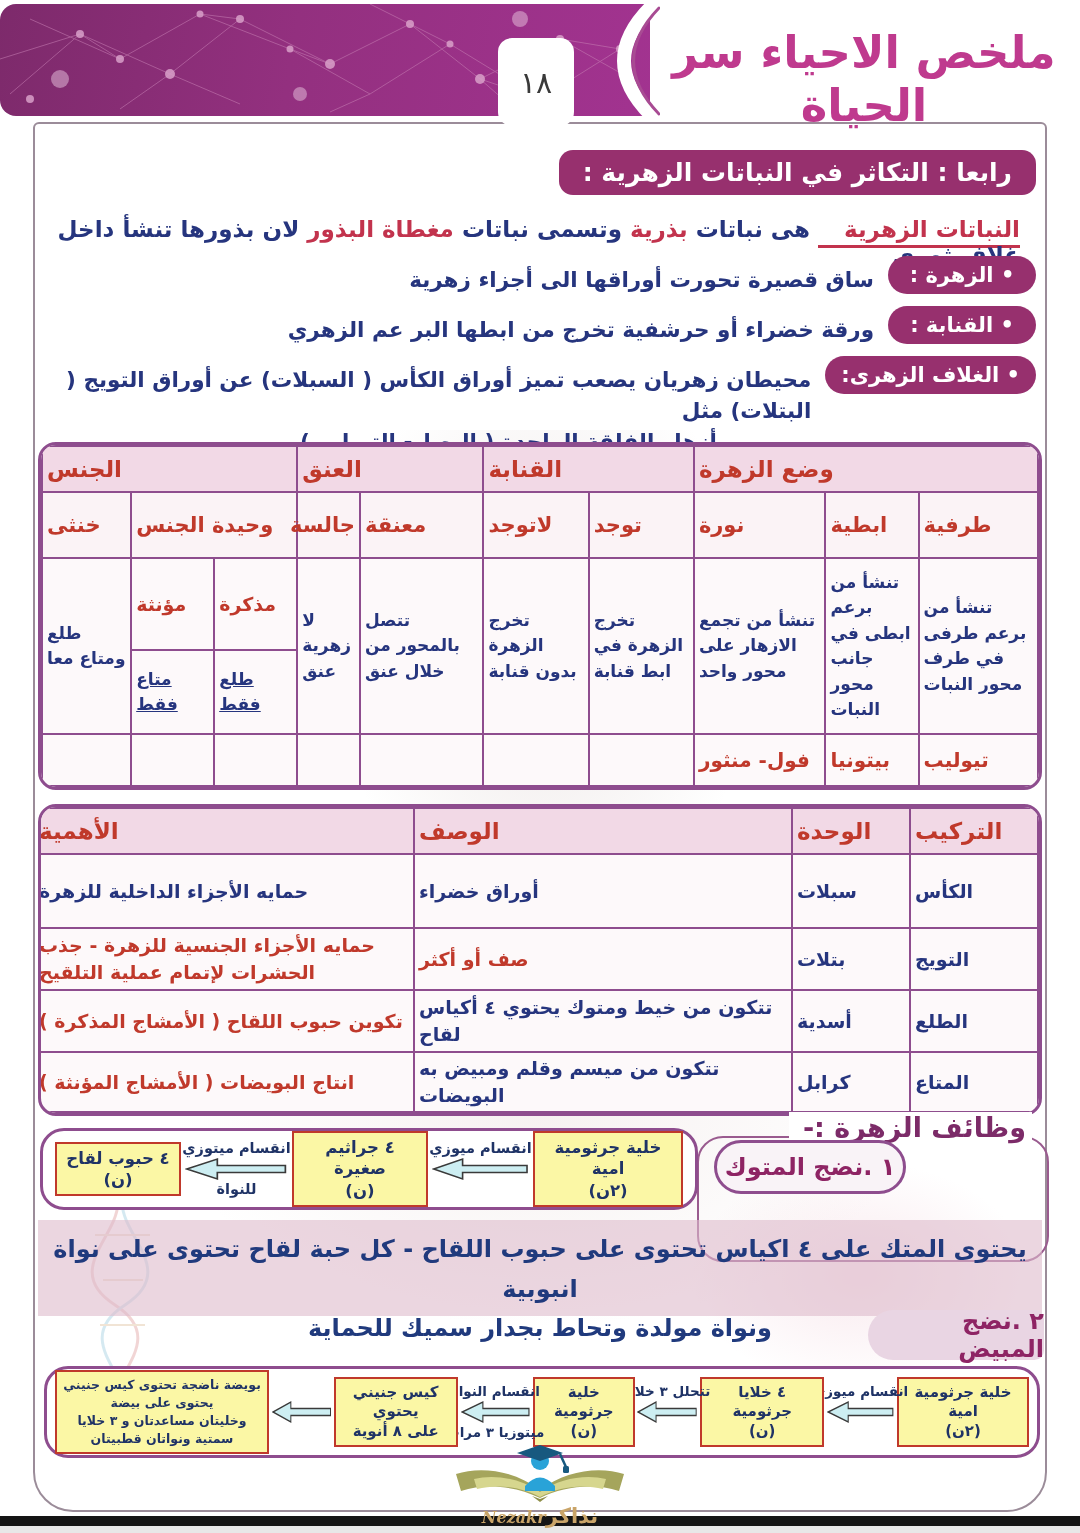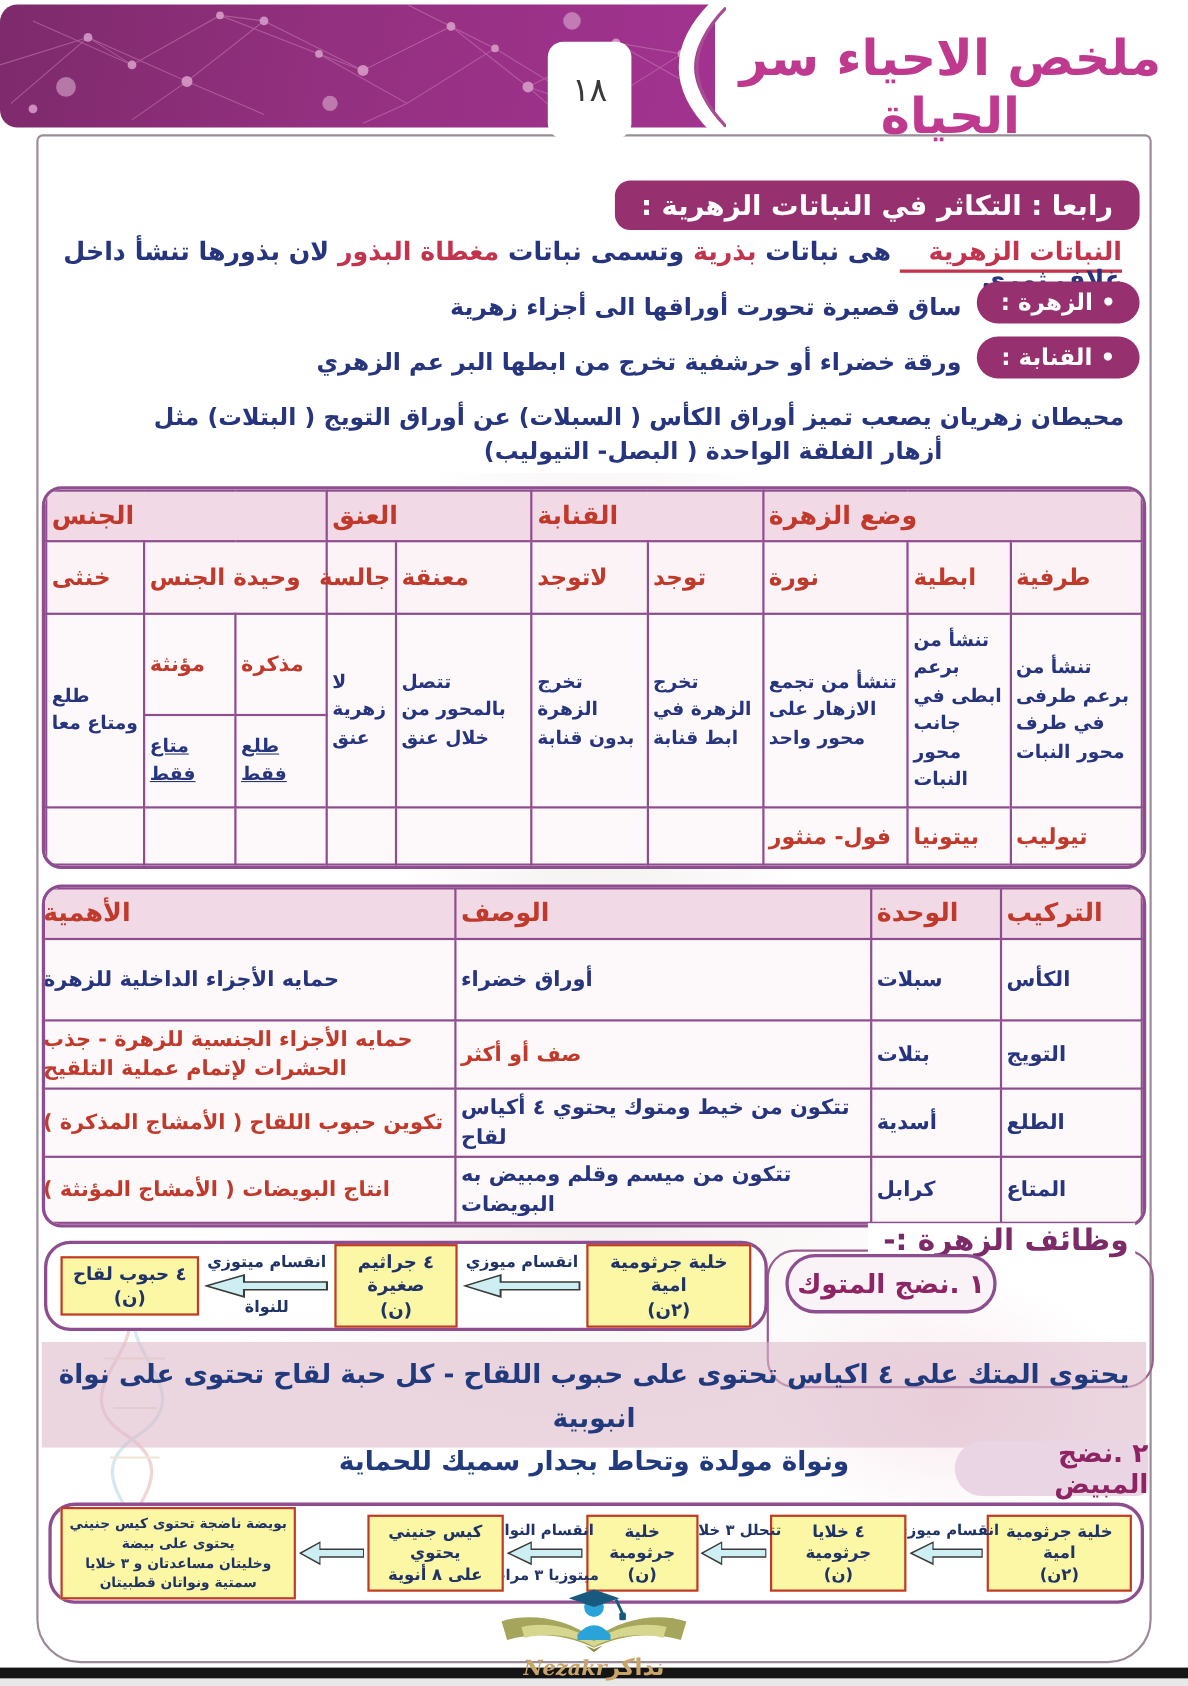--- a/index.html
+++ b/index.html
@@ -26,21 +26,21 @@
   
   .wm { position:absolute; pointer-events:none; }
   .wm1 { left:330px; top:430px; width:430px; height:540px;
          background:radial-gradient(ellipse at 50% 40%, rgba(173,148,142,.20), rgba(173,148,142,0) 68%); }
   .wm2 { left:170px; top:900px; width:740px; height:430px;
          background:radial-gradient(ellipse at 50% 50%, rgba(201,170,166,.16), rgba(201,170,166,0) 70%); }
   .wm3 { left:690px; top:1160px; width:340px; height:230px;
          background:radial-gradient(ellipse at 50% 50%, rgba(228,160,180,.22), rgba(228,160,180,0) 70%); }
 
   
-  .section-pill { position:absolute; right:44px; top:164px; padding:8px 24px; background:#97306e;
+  .section-pill { position:absolute; right:44px; top:150px; padding:8px 24px; background:#97306e;
                   color:#fff; font-size:25px; font-weight:bold; border-radius:14px; z-index:2; }
   .intro { position:absolute; right:60px; top:216px; width:975px; font-size:23px; font-weight:bold;
            color:#26357e; text-align:right; z-index:2; }
   .intro-term { color:#c2334d; border-bottom:3px solid #c2334d; padding-bottom:3px; padding-left:26px; margin-left:8px; }
   .red-word { color:#c2334d; }
 
   .bullet-row { position:absolute; right:44px; display:flex; align-items:flex-start; z-index:2; }
   .bullet-pill { background:#97306e; color:#fff; border-radius:20px; padding:7px 16px;
                  font-size:21px; font-weight:bold; min-width:148px; text-align:center; flex:0 0 auto; }
   .bullet-text { color:#26357e; font-size:21.5px; font-weight:bold; margin-right:14px; padding-top:8px; line-height:1.45; }
@@ -80,37 +80,37 @@
            border-radius:26px 10px 10px 26px; }
 
   .flow { position:absolute; background:#fff; border:3px solid #8e4d8e; border-radius:24px;
           display:flex; align-items:center; padding:0 12px; z-index:2; }
   .flow1 { left:40px; top:1128px; width:658px; height:82px; }
   .flow2 { left:44px; top:1366px; width:996px; height:92px; padding:0 8px; }
   .fbox { background:#fbf7a5; border:2.5px solid #c0392b; color:#1f3366; font-weight:bold;
           text-align:center; line-height:1.3; padding:4px 4px; flex:0 0 auto; }
   .flow1 .fbox { font-size:16.5px; }
   .flow2 .fbox { font-size:15px; }
-  .fb-w1 { width:150px; } .fb-w2 { width:112px; } .fb-w3 { width:126px; }
+  .fb-w1 { width:150px; } .fb-w2 { width:136px; } .fb-w3 { width:126px; }
   .fb2-1 { width:132px; } .fb2-2 { width:124px; } .fb2-3 { width:102px; }
   .fb2-4 { width:124px; } .fb2-5 { width:214px; font-size:12.5px !important; line-height:1.45; }
   .farrow { flex:1 1 auto; display:flex; flex-direction:column; align-items:center;
             justify-content:center; color:#1f3366; font-weight:bold; min-width:40px; }
   .flow1 .farrow { font-size:14.5px; } .flow2 .farrow { font-size:13.5px; }
   .alabel { min-height:17px; line-height:17px; white-space:nowrap; }
   .arrow-svg { width:92%; height:24px; display:block; }
 
   .note { position:absolute; left:38px; top:1220px; width:1004px; height:96px;
           background:rgba(222,186,204,.6); color:#203a7d; font-size:24px; font-weight:bold;
           text-align:center; padding-top:10px; line-height:1.65; z-index:2; }
 
   
   .logo { position:absolute; left:440px; top:1444px; width:200px; text-align:center; z-index:4; }
   .logo-text { margin-top:-2px; font-size:21px; font-weight:bold; color:#c9a468; direction:rtl; }
-  .brand-en { font-family:"DejaVu Serif", serif; font-style:italic; font-size:19px; }
+  .brand-en { font-family:"DejaVu Serif", serif; font-style:italic; font-size:16px; }
 
   .dna { position:absolute; left:55px; top:1170px; z-index:0; opacity:.35; }
 </style>
 </head>
 <body>
 
 <div class="page">
 
   <div class="banner">
     <svg width="650" height="112">
@@ -170,20 +170,21 @@
 
   <div class="bullet-row b-row1">
     <div class="bullet-pill">• الزهرة :</div>
     <div class="bullet-text">ساق قصيرة تحورت أوراقها الى أجزاء زهرية</div>
   </div>
   <div class="bullet-row b-row2">
     <div class="bullet-pill">• القنابة :</div>
     <div class="bullet-text">ورقة خضراء أو حرشفية تخرج من ابطها البر عم الزهري</div>
   </div>
   <div class="bullet-row b-row3">
+    <div class="bullet-pill">• الغلاف الزهرى:</div>
     <div class="bullet-text">
       <div>محيطان زهريان يصعب تميز أوراق الكأس ( السبلات) عن أوراق التويج ( البتلات) مثل</div>
       <div class="bullet3-line2">أزهار الفلقة الواحدة ( البصل- التيوليب)</div>
     </div>
   </div>
 
   <div class="tbl-wrap t1-wrap">
     <table class="t1">
       <colgroup>
         <col style="width:118px">

